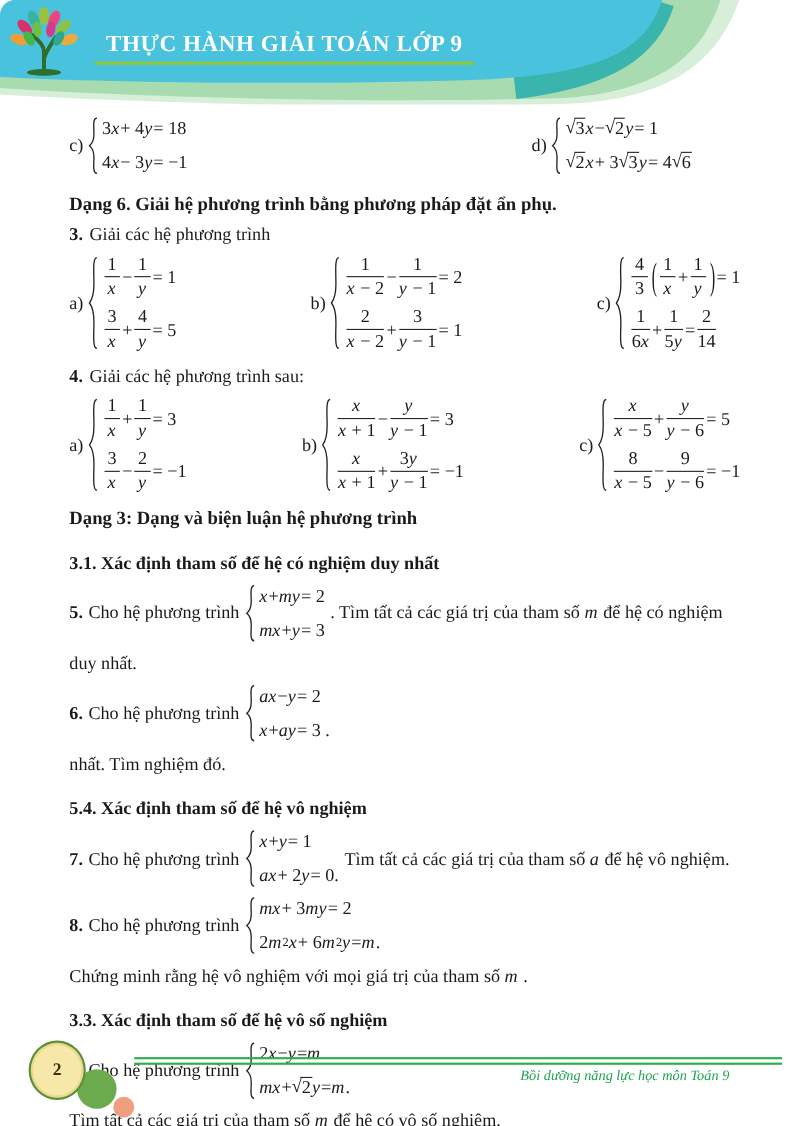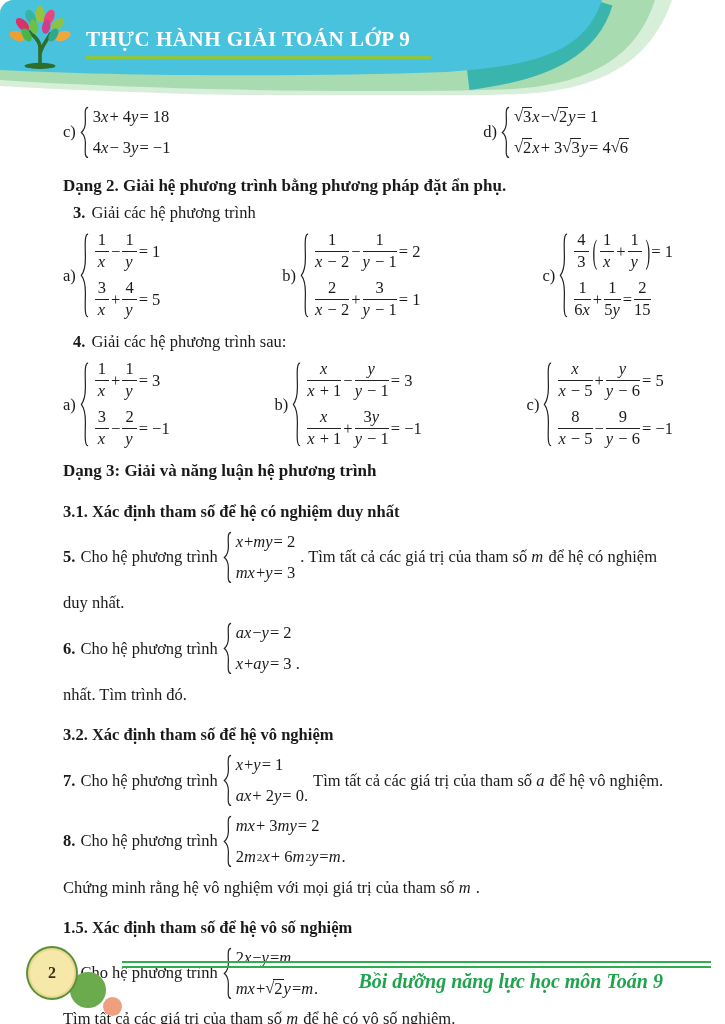--- a/index.html
+++ b/index.html
@@ -4,31 +4,31 @@
 <style>
   html,body{margin:0;padding:0;background:#fff;}
   body{width:725px;height:1024px;overflow:hidden;font-family:"Liberation Serif",serif;color:#1a1a1a;}
   .page{position:relative;width:725px;height:1024px;background:#fff;}
 
   
   .banner{position:relative;width:725px;height:95px;border-top-left-radius:14px;overflow:hidden;}
   .banner-bg{position:absolute;left:0;top:0;width:725px;height:95px;}
   .logo{position:absolute;left:8px;top:4px;width:64px;height:66px;}
   .title-wrap{position:absolute;left:86px;top:27px;}
-  .title-wrap h1{margin:0;font-size:21px;font-weight:bold;color:#ffffff;letter-spacing:.5px;font-family:"Liberation Serif",serif;}
+  .title-wrap h1{margin:0;font-size:21px;font-weight:bold;color:#ffffff;letter-spacing:.5px;font-family:"Liberation Serif",serif;text-align:center;}
   .title-underline{width:345px;height:3px;background:#8dc63f;margin-top:4px;}
 
   
   .content{padding:4px 52px 0 63px;font-size:16.5px;line-height:1.45;}
   b.pno{margin-right:6px;}
   h2{font-size:17px;margin:0;font-weight:bold;}
   h3{font-size:16.5px;margin:0;font-weight:bold;}
   p{margin:0;}
   .h-dang2{margin:14px 0 3px;}
-  .intro{margin:2px 10px 4px;}
+  .intro{margin:2px 0 4px;}
   .sysrow{display:flex;align-items:flex-start;}
   .row-cd{margin:6px 0 8px;}
   .row-cd > :last-child{margin-left:auto;margin-right:44px;}
   .row-abc{justify-content:space-between;margin:6px 0 10px;}
   .h-dang3{margin:10px 0 0;}
   .sub{margin:16px 0 2px;}
   .ppara{display:flex;align-items:center;gap:5px;margin:6px 0 0;white-space:nowrap;}
   .cont{margin:7px 0 2px;}
   .sp-after{margin-bottom:6px;}
 
@@ -47,21 +47,21 @@
   .bigp{display:inline-block;transform:scale(.85,2.1);margin:0 1px;}
   i{font-style:italic;padding-right:1px;}
   sup{font-size:.68em;}
 
   
   .footer{position:absolute;left:0;top:942px;width:725px;height:82px;}
   .footer-line{position:absolute;left:122px;right:14px;top:19px;height:3px;border-top:2px solid #2fae4e;border-bottom:2px solid #2fae4e;}
   .page-badge{position:absolute;left:26px;top:4px;width:48px;height:50px;border-radius:50%;background:#f6e8a9;border:2px solid #5c8f3a;box-shadow:inset 0 0 0 2px #e8d98f;display:flex;align-items:center;justify-content:center;font-weight:bold;font-size:16px;color:#3c2f12;z-index:3;}
   .circle-green{position:absolute;left:70px;top:30px;width:36px;height:36px;border-radius:50%;background:#6cab4d;z-index:2;}
   .circle-salmon{position:absolute;left:103px;top:55px;width:19px;height:19px;border-radius:50%;background:#ef9f7d;z-index:1;}
-  .footer-title{position:absolute;right:62px;top:28px;color:#1fa34d;font-weight:bold;font-style:italic;font-size:20px;}
+  .footer-title{position:absolute;right:62px;top:28px;color:#1fa34d;font-weight:normal;font-style:italic;font-size:13px;}
 </style>
 </head>
 <body>
 
 <div class="page">
 
   <header class="banner">
     <svg class="banner-bg" viewBox="0 0 725 95" preserveAspectRatio="none">
       <path d="M0,0 H672 C652,58 606,90 520,94 C340,101 100,92 0,86 Z" fill="#d7efd9"></path>
       <path d="M0,0 H655 C638,52 598,83 514,89 C330,95 100,87 0,80 Z" fill="#a8dcb0"></path>
@@ -122,21 +122,21 @@
                 <span class="radsign">√</span>
                 <span class="radbody">3</span>
               </span><i>y</i> = 4<span class="sqrt">
                 <span class="radsign">√</span>
                 <span class="radbody">6</span>
               </span></div>
           </div>
         </span>
     </div>
 
-    <h2 class="h-dang2">Dạng 2. Giải hệ phương trình bằng phương pháp đặt ẩn phụ.</h2>
+    <h2 class="h-dang2">Dạng 6. Giải hệ phương trình bằng phương pháp đặt ẩn phụ.</h2>
 
     <p class="intro"><b class="pno">3.</b><span>Giải các hệ phương trình</span></p>
 
     <div class="sysrow row-abc">
       <span class="sys">
           <span class="syslabel">a)</span>
           <svg class="brace" viewBox="0 0 10 40" preserveAspectRatio="none">
             <path d="M9,1 C4.5,1 6,7 6,12 C6,17 3,19.2 1.5,20 C3,20.8 6,23 6,28 C6,33 4.5,39 9,39" fill="none" stroke="#222" stroke-width="1.2" vector-effect="non-scaling-stroke"></path>
           </svg>
           <div class="eqcol">
@@ -195,21 +195,21 @@
                 <span class="den"><i>y</i></span>
               </span><span class="bigp">)</span> = 1</div>
             <div class="eqline"><span class="frac">
                 <span class="num">1</span>
                 <span class="den">6<i>x</i></span>
               </span> + <span class="frac">
                 <span class="num">1</span>
                 <span class="den">5<i>y</i></span>
               </span> = <span class="frac">
                 <span class="num">2</span>
-                <span class="den">15</span>
+                <span class="den">14</span>
               </span></div>
           </div>
         </span>
     </div>
 
     <p class="intro"><b class="pno">4.</b><span>Giải các hệ phương trình sau:</span></p>
 
     <div class="sysrow row-abc">
       <span class="sys">
           <span class="syslabel">a)</span>
@@ -272,21 +272,21 @@
                 <span class="num">8</span>
                 <span class="den"><i>x</i> − 5</span>
               </span> − <span class="frac">
                 <span class="num">9</span>
                 <span class="den"><i>y</i> − 6</span>
               </span> = −1</div>
           </div>
         </span>
     </div>
 
-    <h2 class="h-dang3">Dạng 3: Giải và năng luận hệ phương trình</h2>
+    <h2 class="h-dang3">Dạng 3: Dạng và biện luận hệ phương trình</h2>
     <h3 class="sub">3.1. Xác định tham số để hệ có nghiệm duy nhất</h3>
 
     <div class="ppara">
       <b>5.</b>
       <span>Cho hệ phương trình</span>
       <span class="sys">
           <svg class="brace" viewBox="0 0 10 40" preserveAspectRatio="none">
             <path d="M9,1 C4.5,1 6,7 6,12 C6,17 3,19.2 1.5,20 C3,20.8 6,23 6,28 C6,33 4.5,39 9,39" fill="none" stroke="#222" stroke-width="1.2" vector-effect="non-scaling-stroke"></path>
           </svg>
           <div class="eqcol">
@@ -304,23 +304,23 @@
       <span class="sys">
           <svg class="brace" viewBox="0 0 10 40" preserveAspectRatio="none">
             <path d="M9,1 C4.5,1 6,7 6,12 C6,17 3,19.2 1.5,20 C3,20.8 6,23 6,28 C6,33 4.5,39 9,39" fill="none" stroke="#222" stroke-width="1.2" vector-effect="non-scaling-stroke"></path>
           </svg>
           <div class="eqcol">
             <div class="eqline"><i>ax</i> − <i>y</i> = 2</div>
             <div class="eqline"><i>x</i> + <i>ay</i> = 3 .</div>
           </div>
         </span>
     </div>
-    <p class="cont">nhất. Tìm trình đó.</p>
-
-    <h3 class="sub">3.2. Xác định tham số để hệ vô nghiệm</h3>
+    <p class="cont">nhất. Tìm nghiệm đó.</p>
+
+    <h3 class="sub">5.4. Xác định tham số để hệ vô nghiệm</h3>
 
     <div class="ppara">
       <b>7.</b>
       <span>Cho hệ phương trình</span>
       <span class="sys">
           <svg class="brace" viewBox="0 0 10 40" preserveAspectRatio="none">
             <path d="M9,1 C4.5,1 6,7 6,12 C6,17 3,19.2 1.5,20 C3,20.8 6,23 6,28 C6,33 4.5,39 9,39" fill="none" stroke="#222" stroke-width="1.2" vector-effect="non-scaling-stroke"></path>
           </svg>
           <div class="eqcol">
             <div class="eqline"><i>x</i> + <i>y</i> = 1</div>
@@ -338,21 +338,21 @@
             <path d="M9,1 C4.5,1 6,7 6,12 C6,17 3,19.2 1.5,20 C3,20.8 6,23 6,28 C6,33 4.5,39 9,39" fill="none" stroke="#222" stroke-width="1.2" vector-effect="non-scaling-stroke"></path>
           </svg>
           <div class="eqcol">
             <div class="eqline"><i>mx</i> + 3<i>my</i> = 2</div>
             <div class="eqline">2<i>m</i><sup>2</sup><i>x</i> + 6<i>m</i><sup>2</sup><i>y</i> = <i>m</i>.</div>
           </div>
         </span>
     </div>
     <p class="cont">Chứng minh rằng hệ vô nghiệm với mọi giá trị của tham số <i>m</i> .</p>
 
-    <h3 class="sub">1.5. Xác định tham số để hệ vô số nghiệm</h3>
+    <h3 class="sub">3.3. Xác định tham số để hệ vô số nghiệm</h3>
 
     <div class="ppara">
       <b>9.</b>
       <span>Cho hệ phương trình</span>
       <span class="sys">
           <svg class="brace" viewBox="0 0 10 40" preserveAspectRatio="none">
             <path d="M9,1 C4.5,1 6,7 6,12 C6,17 3,19.2 1.5,20 C3,20.8 6,23 6,28 C6,33 4.5,39 9,39" fill="none" stroke="#222" stroke-width="1.2" vector-effect="non-scaling-stroke"></path>
           </svg>
           <div class="eqcol">
             <div class="eqline">2<i>x</i> − <i>y</i> = <i>m</i></div>

